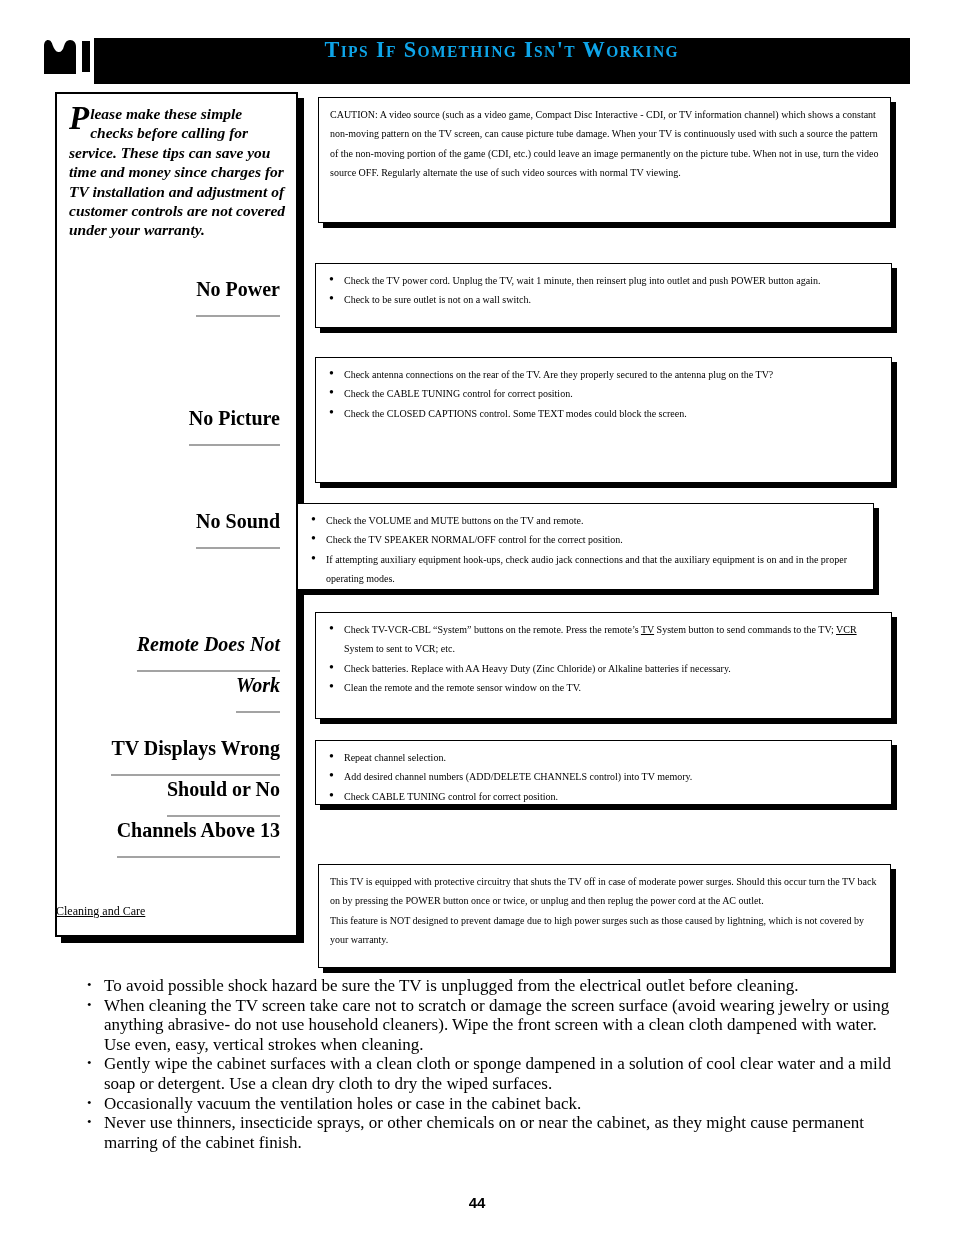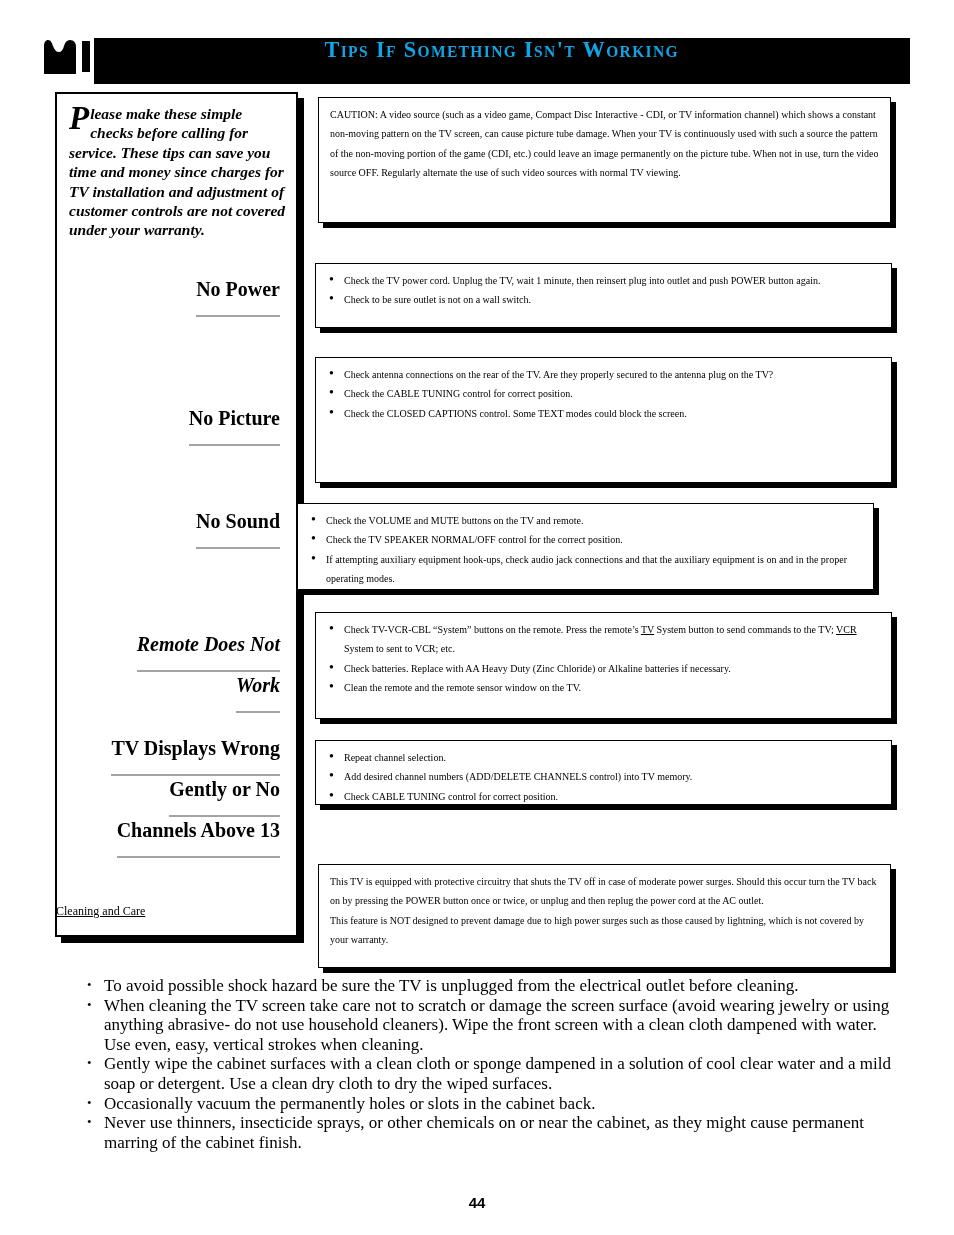--- a/index.html
+++ b/index.html
@@ -229,21 +229,21 @@
   <span class="hl">No Sound</span>
 </div>
 
 <div class="section-heading" style="top:631px;font-style:italic;">
   <span class="hl">Remote Does Not</span><br>
   <span class="hl">Work</span>
 </div>
 
 <div class="section-heading" style="top:735px; left:60px; width:220px;">
   <span class="hl">TV Displays Wrong</span><br>
-  <span class="hl">Gently or No</span><br>
+  <span class="hl">Should or No</span><br>
   <span class="hl">Channels Above 13</span>
 </div>
 
 <div class="content-box" style="left:318px; top:97px; width:573px; height:126px;">
   <p>CAUTION: A video source (such as a video game, Compact Disc Interactive - CDI, or TV information channel) which shows a constant non-moving pattern on the TV screen, can cause picture tube damage. When your TV is continuously used with such a source the pattern of the non-moving portion of the game (CDI, etc.) could leave an image permanently on the picture tube. When not in use, turn the video source OFF. Regularly alternate the use of such video sources with normal TV viewing.</p>
 </div>
 
 <div class="content-box" style="left:315px; top:263px; width:577px; height:65px;">
   <ul class="bullets">
     <li>Check the TV power cord. Unplug the TV, wait 1 minute, then reinsert plug into outlet and push POWER button again.</li>
@@ -286,17 +286,17 @@
 <div class="content-box" style="left:318px; top:864px; width:573px; height:104px;">
   <p>This TV is equipped with protective circuitry that shuts the TV off in case of moderate power surges. Should this occur turn the TV back on by pressing the POWER button once or twice, or unplug and then replug the power cord at the AC outlet.</p>
   <p>This feature is NOT designed to prevent damage due to high power surges such as those caused by lightning, which is not covered by your warranty.</p>
 </div>
 
 <div class="care-title">Cleaning and Care</div>
 <ul class="care-list">
   <li>To avoid possible shock hazard be sure the TV is unplugged from the electrical outlet before cleaning.</li>
   <li>When cleaning the TV screen take care not to scratch or damage the screen surface (avoid wearing jewelry or using anything abrasive- do not use household cleaners). Wipe the front screen with a clean cloth dampened with water.  Use even, easy, vertical strokes when cleaning.</li>
   <li>Gently wipe the cabinet surfaces with a clean cloth or sponge dampened in a solution of cool clear water and a mild soap or detergent. Use a clean dry cloth to dry the wiped surfaces.</li>
-  <li>Occasionally vacuum the permanently holes or slots in the cabinet back.</li>
+  <li>Occasionally vacuum the ventilation holes or case in the cabinet back.</li>
   <li>Never use thinners, insecticide sprays, or other chemicals on or near the cabinet, as they might cause permanent marring of the cabinet finish.</li>
 </ul>
 
 <div class="page-number">44</div>
 
 </body></html>

